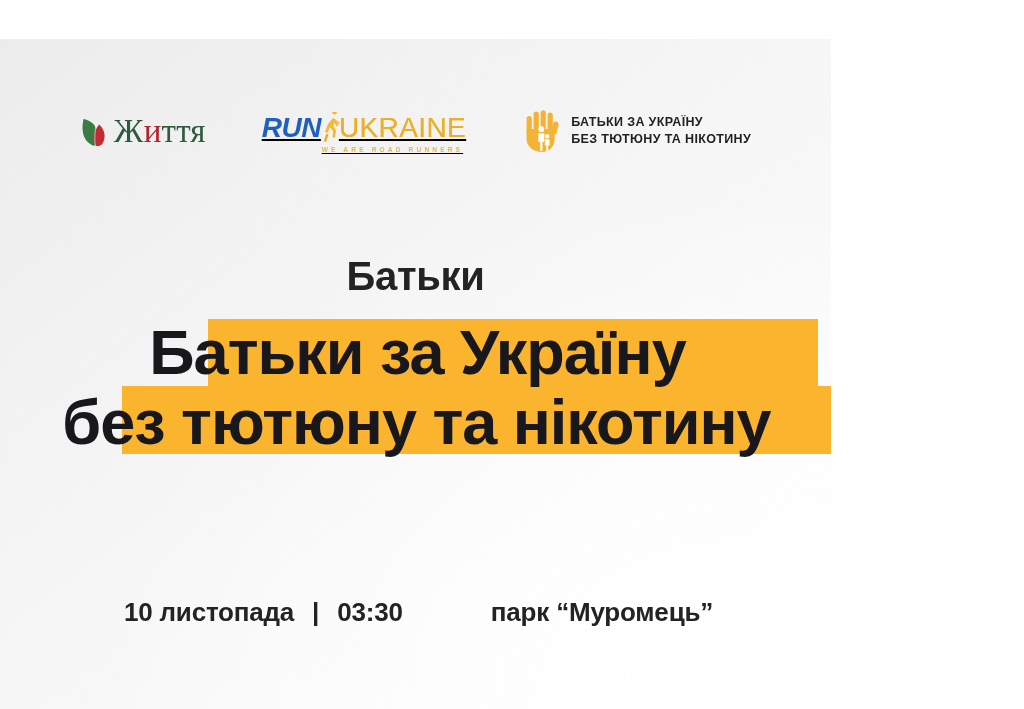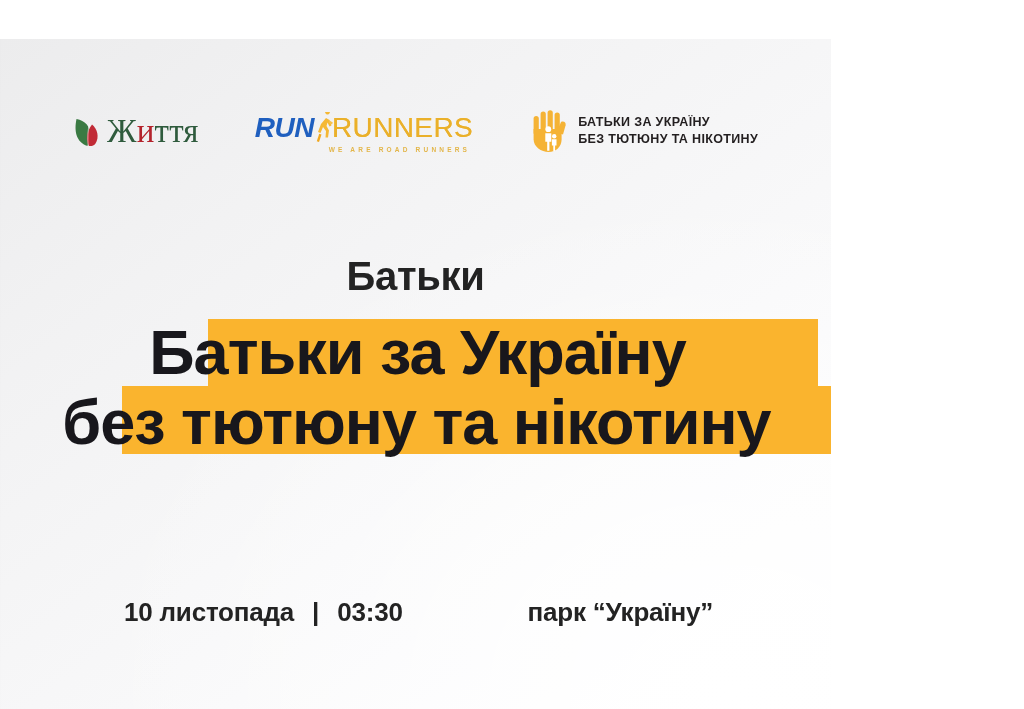--- a/index.html
+++ b/index.html
@@ -75,20 +75,21 @@
   .zh-green{ color:#2f5b3d; }
   .zh-red{ color:#b4232c; }
 
   
   .logo-run{
     position:relative;
     display:flex;
     flex-direction:column;
     align-items:flex-start;
     padding-top:2px;
+    text-decoration:underline;
   }
   .run-row{
     display:flex;
     align-items:center;
     line-height:1;
   }
   .run-word{
     font-family:"Liberation Sans", sans-serif;
     font-weight:bold;
     font-style:italic;
@@ -248,21 +249,21 @@
       <div class="run-row">
         <span class="run-word">RUN</span>
         <span class="run-figure">
           <svg viewBox="0 0 17 32" width="17" height="32" aria-hidden="true">
             <path d="M11.5 2.5 a2.4 2.4 0 1 1 0.01 0 Z" fill="#f5b835"></path>
             <path d="M10 6 L13.5 8 L15.5 13.5 L13.5 14.5 L11.5 10.5 L10.5 14 L13 18.5 L12 25.5 L9.5 25.5 L10 19 L7 15 L4.5 21 L2 20 L5 12 Z" fill="#f5b835"></path>
             <path d="M5.5 22.5 L3 30 L0.8 29.2 L3.2 21.8 Z" fill="#f0a81f"></path>
             <path d="M13.5 8.4 L16.8 10.6 L16 12.4 L12.6 10.4 Z" fill="#f6c14e"></path>
           </svg>
         </span>
-        <span class="ukraine-word">RUNNERS</span>
+        <span class="ukraine-word">UKRAINE</span>
       </div>
       <div class="run-tagline">WE ARE ROAD RUNNERS</div>
     </div>
 
     <div class="logo-parents">
       <span class="hand-mark">
         <svg viewBox="0 0 40 44" width="40" height="44" aria-hidden="true">
           <g fill="#f5b335">
             <rect x="4.6" y="7" width="5.2" height="19" rx="2.6"></rect>
             <rect x="11.6" y="2.5" width="5.2" height="24" rx="2.6"></rect>
@@ -295,16 +296,16 @@
     <span class="headline-line headline-line-1">Батьки за Україну</span>
     <span class="headline-line headline-line-2">без тютюну та нікотину</span>
   </div>
 
   <div class="footer">
     <div class="footer-when">
       <span>10 листопада</span>
       <span class="sep">|</span>
       <span>03:30</span>
     </div>
-    <div class="footer-where">парк “Україну”</div>
+    <div class="footer-where">парк “Муромець”</div>
   </div>
 
 </div>
 
 </body></html>

